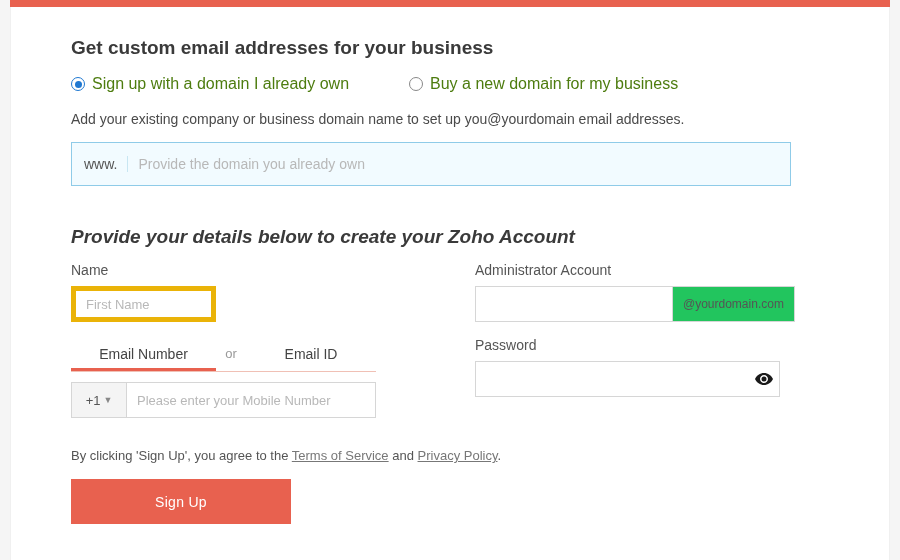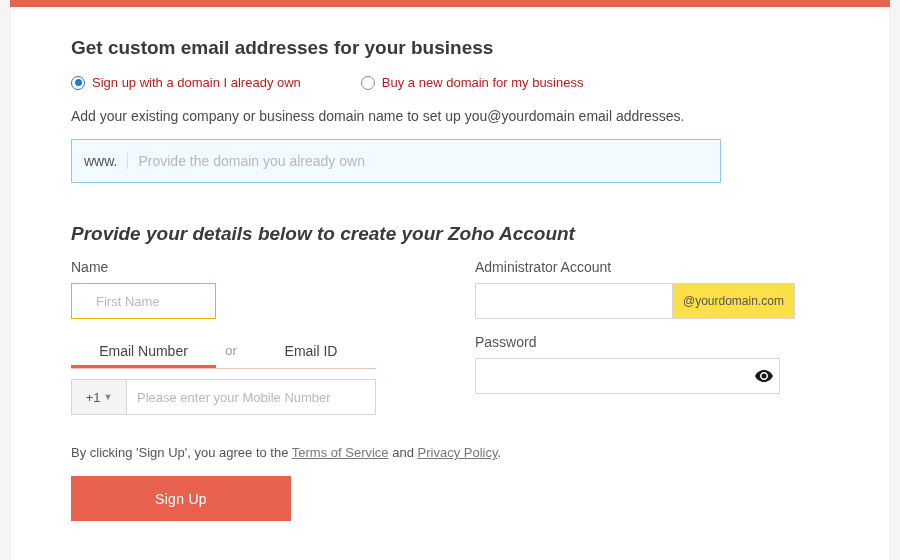--- a/index.html
+++ b/index.html
@@ -65,35 +65,35 @@
     }
     .radio.selected::after {
       content: "";
       width: 7px;
       height: 7px;
       background: #1f78d1;
       border-radius: 50%;
       display: block;
     }
     .radio-label {
-      font-size: 13px;
-      color: #b91c1c;
+      font-size: 16px;
+      color: #4d7c0f;
     }
     .helper-text {
       font-size: 14px;
       color: #4a4a4a;
       margin-bottom: 15px;
     }
     .domain-input-wrap {
       display: flex;
       border: 1px solid #8fcbe8;
       background: #f2fbff;
       height: 44px;
       align-items: center;
-      width: 650px;
+      width: 720px;
     }
     .domain-prefix {
       padding: 0 10px 0 12px;
       font-size: 14px;
       color: #555;
       border-right: 1px solid #c8e6f2;
     }
     .domain-input {
       flex: 1;
       border: none;
@@ -115,23 +115,23 @@
       color: #555;
       margin-bottom: 8px;
       display: block;
     }
     .name-row {
       display: flex;
       gap: 8px;
       margin-bottom: 18px;
     }
     .input {
-      border: 1px solid #eab308;
+      border: 5px solid #eab308;
       height: 36px;
-      padding: 0 24px;
+      padding: 0 10px;
       font-size: 13px;
       outline: none;
       background: #fff;
       color: #333;
     }
     .input::placeholder { color: #b8b8b8; }
     .name-row .input { width: 145px; }
     .tabs {
       display: flex;
       border-bottom: 1px solid #f0c0b5;
@@ -183,21 +183,21 @@
     }
     .admin-input {
       flex: 1;
       border: 1px solid #d6d6d6;
       border-right: none;
       outline: none;
       padding: 0 10px;
       font-size: 13px;
     }
     .admin-suffix {
-      background: #fde047;
+      background: #22c55e;
       border: 1px solid #d6d6d6;
       padding: 0 10px;
       display: flex;
       align-items: center;
       font-size: 12px;
       color: #555;
     }
     .password-row {
       display: flex;
       width: 305px;

